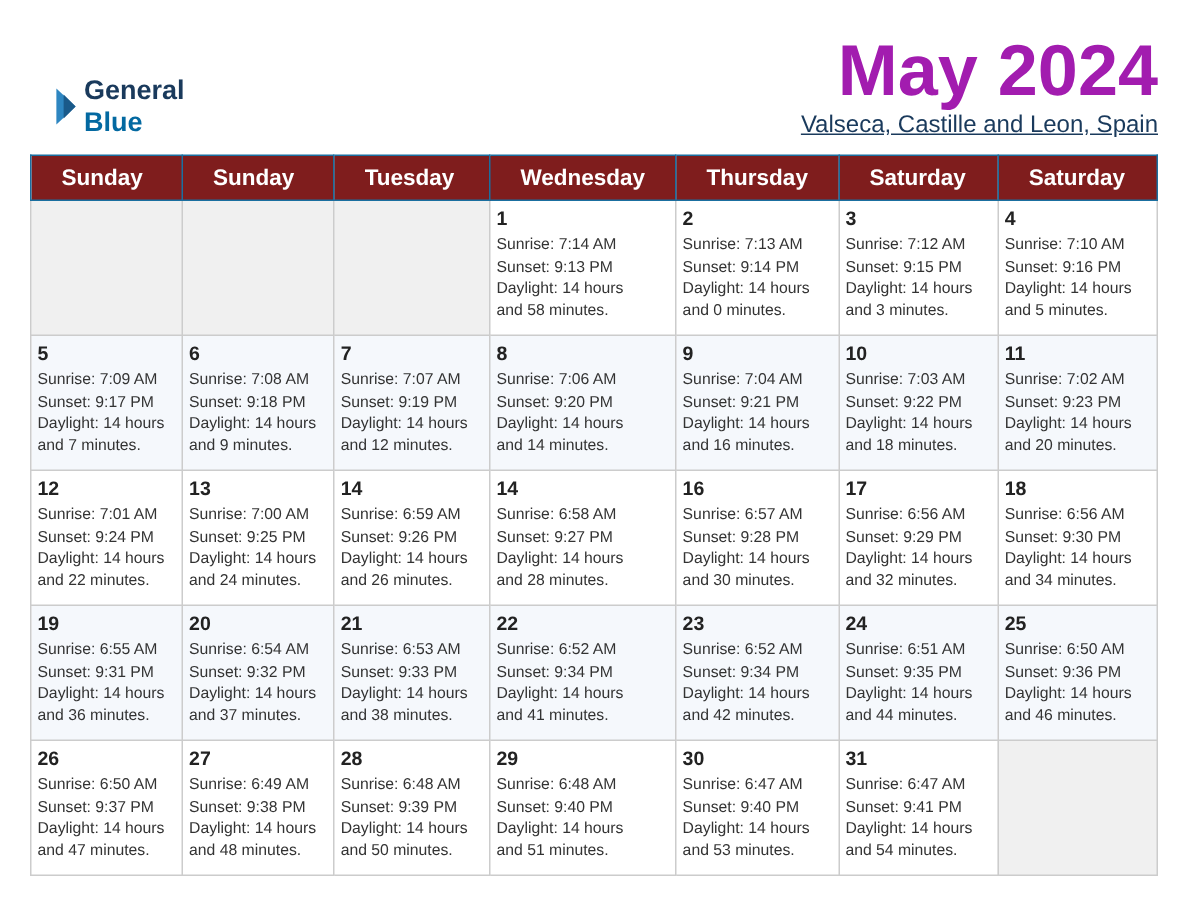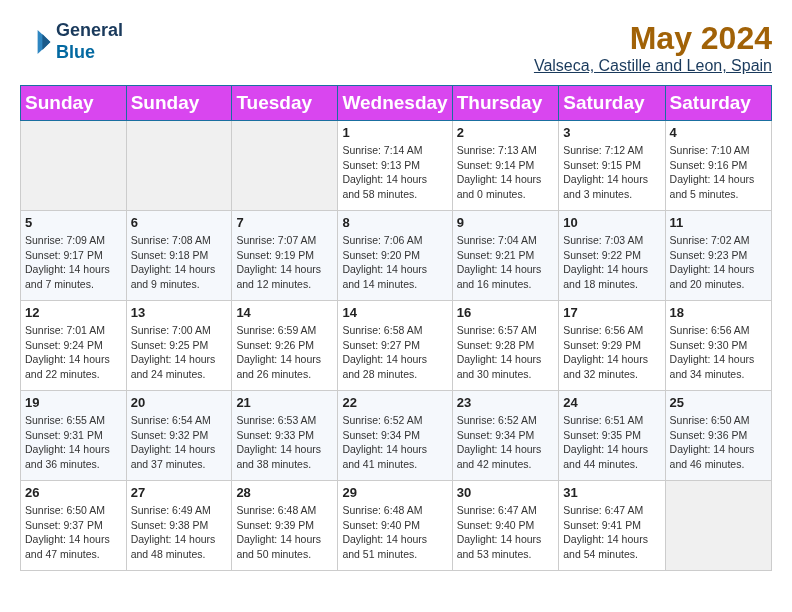--- a/index.html
+++ b/index.html
@@ -6,21 +6,21 @@
     body {
       font-family: Arial, sans-serif;
       background: #fff;
       width: 792px;
       min-height: 612px;
       padding: 20px;
     }
     .header {
       display: flex;
       justify-content: space-between;
-      align-items: flex-start;
+      align-items: flex-end;
       margin-bottom: 10px;
     }
     .logo {
       display: flex;
       align-items: center;
       gap: 4px;
     }
     .logo-text {
       font-size: 18px;
       font-weight: bold;
@@ -28,40 +28,40 @@
       line-height: 1.2;
     }
     .logo-icon {
       width: 32px;
       height: 32px;
     }
     .title-block {
       text-align: right;
     }
     .month-title {
-      font-size: 32px;
-      font-weight: bold;
-      color: #a16207;
+      font-size: 48px;
+      font-weight: bold;
+      color: #a21caf;
     }
     .location {
       font-size: 16px;
       color: #1a3a5c;
       text-decoration: underline;
     }
     table {
       width: 100%;
       border-collapse: collapse;
       font-size: 11px;
     }
     thead tr th {
-      background: #d946ef;
+      background: #7f1d1d;
       color: #fff;
       font-weight: bold;
-      font-size: 19px;
-      padding: 6px 4px;
+      font-size: 15px;
+      padding: 6px 20px;
       text-align: left;
       border: 1px solid #1a6fa0;
     }
     tbody tr td {
       border: 1px solid #ccc;
       vertical-align: top;
       padding: 4px;
       width: 14.28%;
       height: 90px;
       background: #fff;

